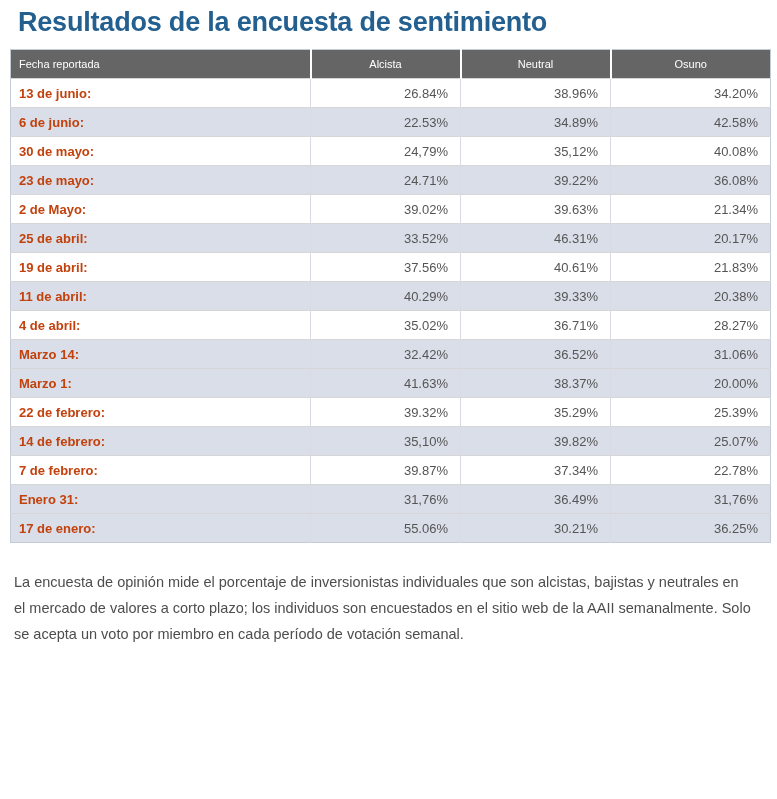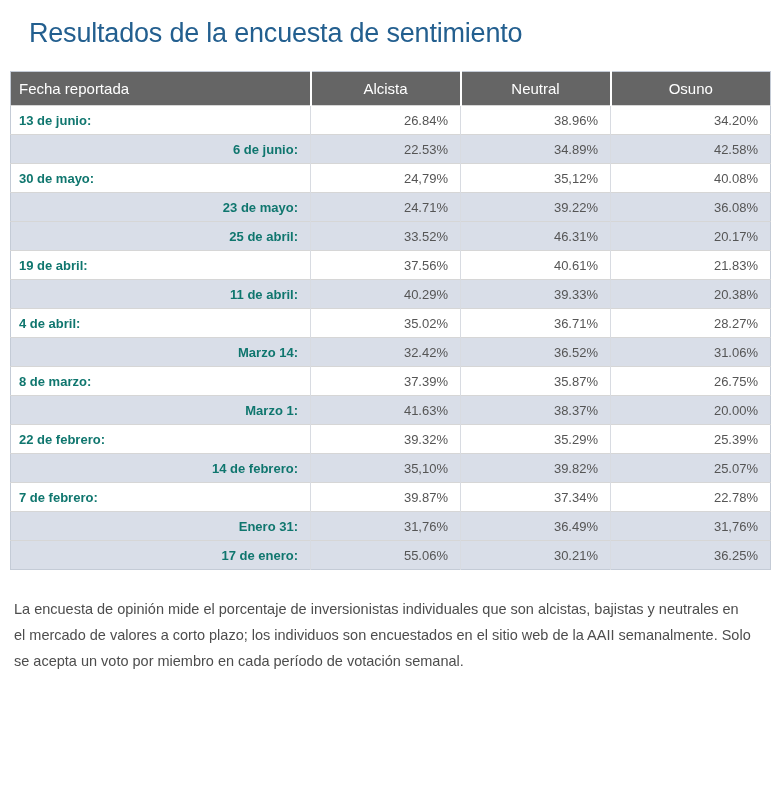--- a/index.html
+++ b/index.html
@@ -9,43 +9,43 @@
     background: #ffffff;
     width: 777px;
     font-family: "Liberation Sans", sans-serif;
   }
   .page {
     width: 777px;
     min-height: 799px;
     background: #ffffff;
   }
   h1.page-title {
-    margin: 15px;
+    margin: 4px;
     padding: 3px 0 7px 14px;
     font-size: 27px;
-    font-weight: normal;
+    font-weight: bold;
     color: #235f8f;
     letter-spacing: -0.2px;
   }
   table.sentiment-table {
     border-collapse: collapse;
     margin-left: 10px;
     width: 760px;
     table-layout: fixed;
     border: 1px solid #c4cbd6;
   }
   col.c-date    { width: 300px; }
   col.c-alcista { width: 150px; }
   col.c-neutral { width: 150px; }
   col.c-osuno   { width: 160px; }
   thead th {
     background: #656565;
     color: #ffffff;
     font-weight: normal;
-    font-size: 15px;
+    font-size: 11px;
     height: 16px;
     padding: 8px;
     text-align: center;
     border-left: 2px solid #ffffff;
   }
   thead th.th-date {
     text-align: left;
     padding-left: 8px;
     border-left: none;
   }
@@ -56,25 +56,24 @@
     border-left: 1px solid #d8dbe1;
     padding: 0 12px 0 8px;
     color: #555555;
     text-align: right;
     background: #ffffff;
   }
   tbody td:first-child {
     border-left: none;
     text-align: left;
     font-weight: bold;
-    color: #0f766e;
+    color: #c2410c;
   }
   tbody tr.alt td {
     background: #d9dee8;
-    text-align: right;
   }
   p.survey-description {
     margin: 0;
     padding: 26px 0 0 14px;
     width: 752px;
     font-size: 14.5px;
     line-height: 26px;
     color: #4d4d4d;
   }
 </style>
@@ -118,20 +117,26 @@
           <td>24,79%</td>
           <td>35,12%</td>
           <td>40.08%</td>
         </tr>
         <tr class="alt">
           <td>23 de mayo:</td>
           <td>24.71%</td>
           <td>39.22%</td>
           <td>36.08%</td>
         </tr>
+        <tr>
+          <td>2 de Mayo:</td>
+          <td>39.02%</td>
+          <td>39.63%</td>
+          <td>21.34%</td>
+        </tr>
         <tr class="alt">
           <td>25 de abril:</td>
           <td>33.52%</td>
           <td>46.31%</td>
           <td>20.17%</td>
         </tr>
         <tr>
           <td>19 de abril:</td>
           <td>37.56%</td>
           <td>40.61%</td>
@@ -148,26 +153,20 @@
           <td>35.02%</td>
           <td>36.71%</td>
           <td>28.27%</td>
         </tr>
         <tr class="alt">
           <td>Marzo 14:</td>
           <td>32.42%</td>
           <td>36.52%</td>
           <td>31.06%</td>
         </tr>
-        <tr>
-          <td>8 de marzo:</td>
-          <td>37.39%</td>
-          <td>35.87%</td>
-          <td>26.75%</td>
-        </tr>
         <tr class="alt">
           <td>Marzo 1:</td>
           <td>41.63%</td>
           <td>38.37%</td>
           <td>20.00%</td>
         </tr>
         <tr>
           <td>22 de febrero:</td>
           <td>39.32%</td>
           <td>35.29%</td>

